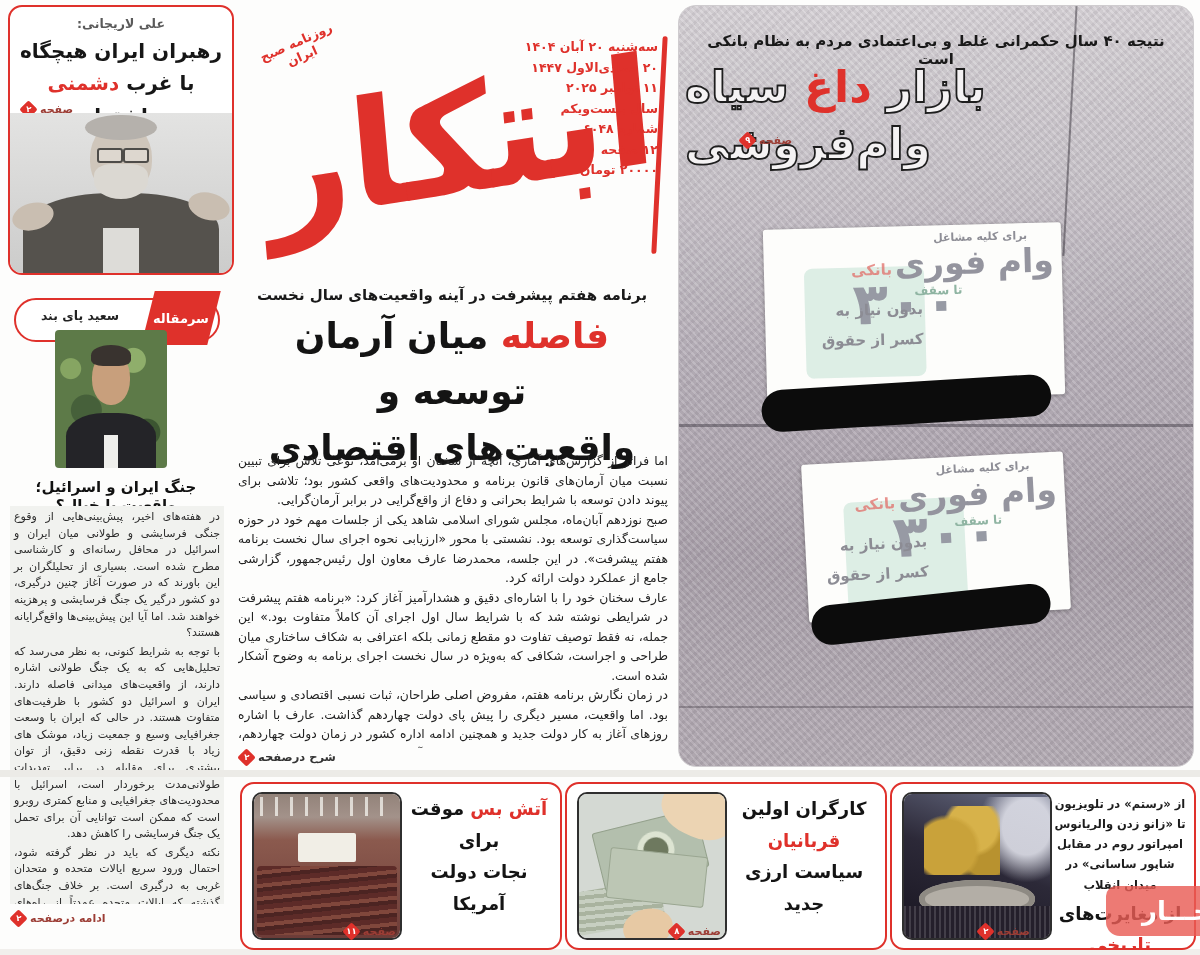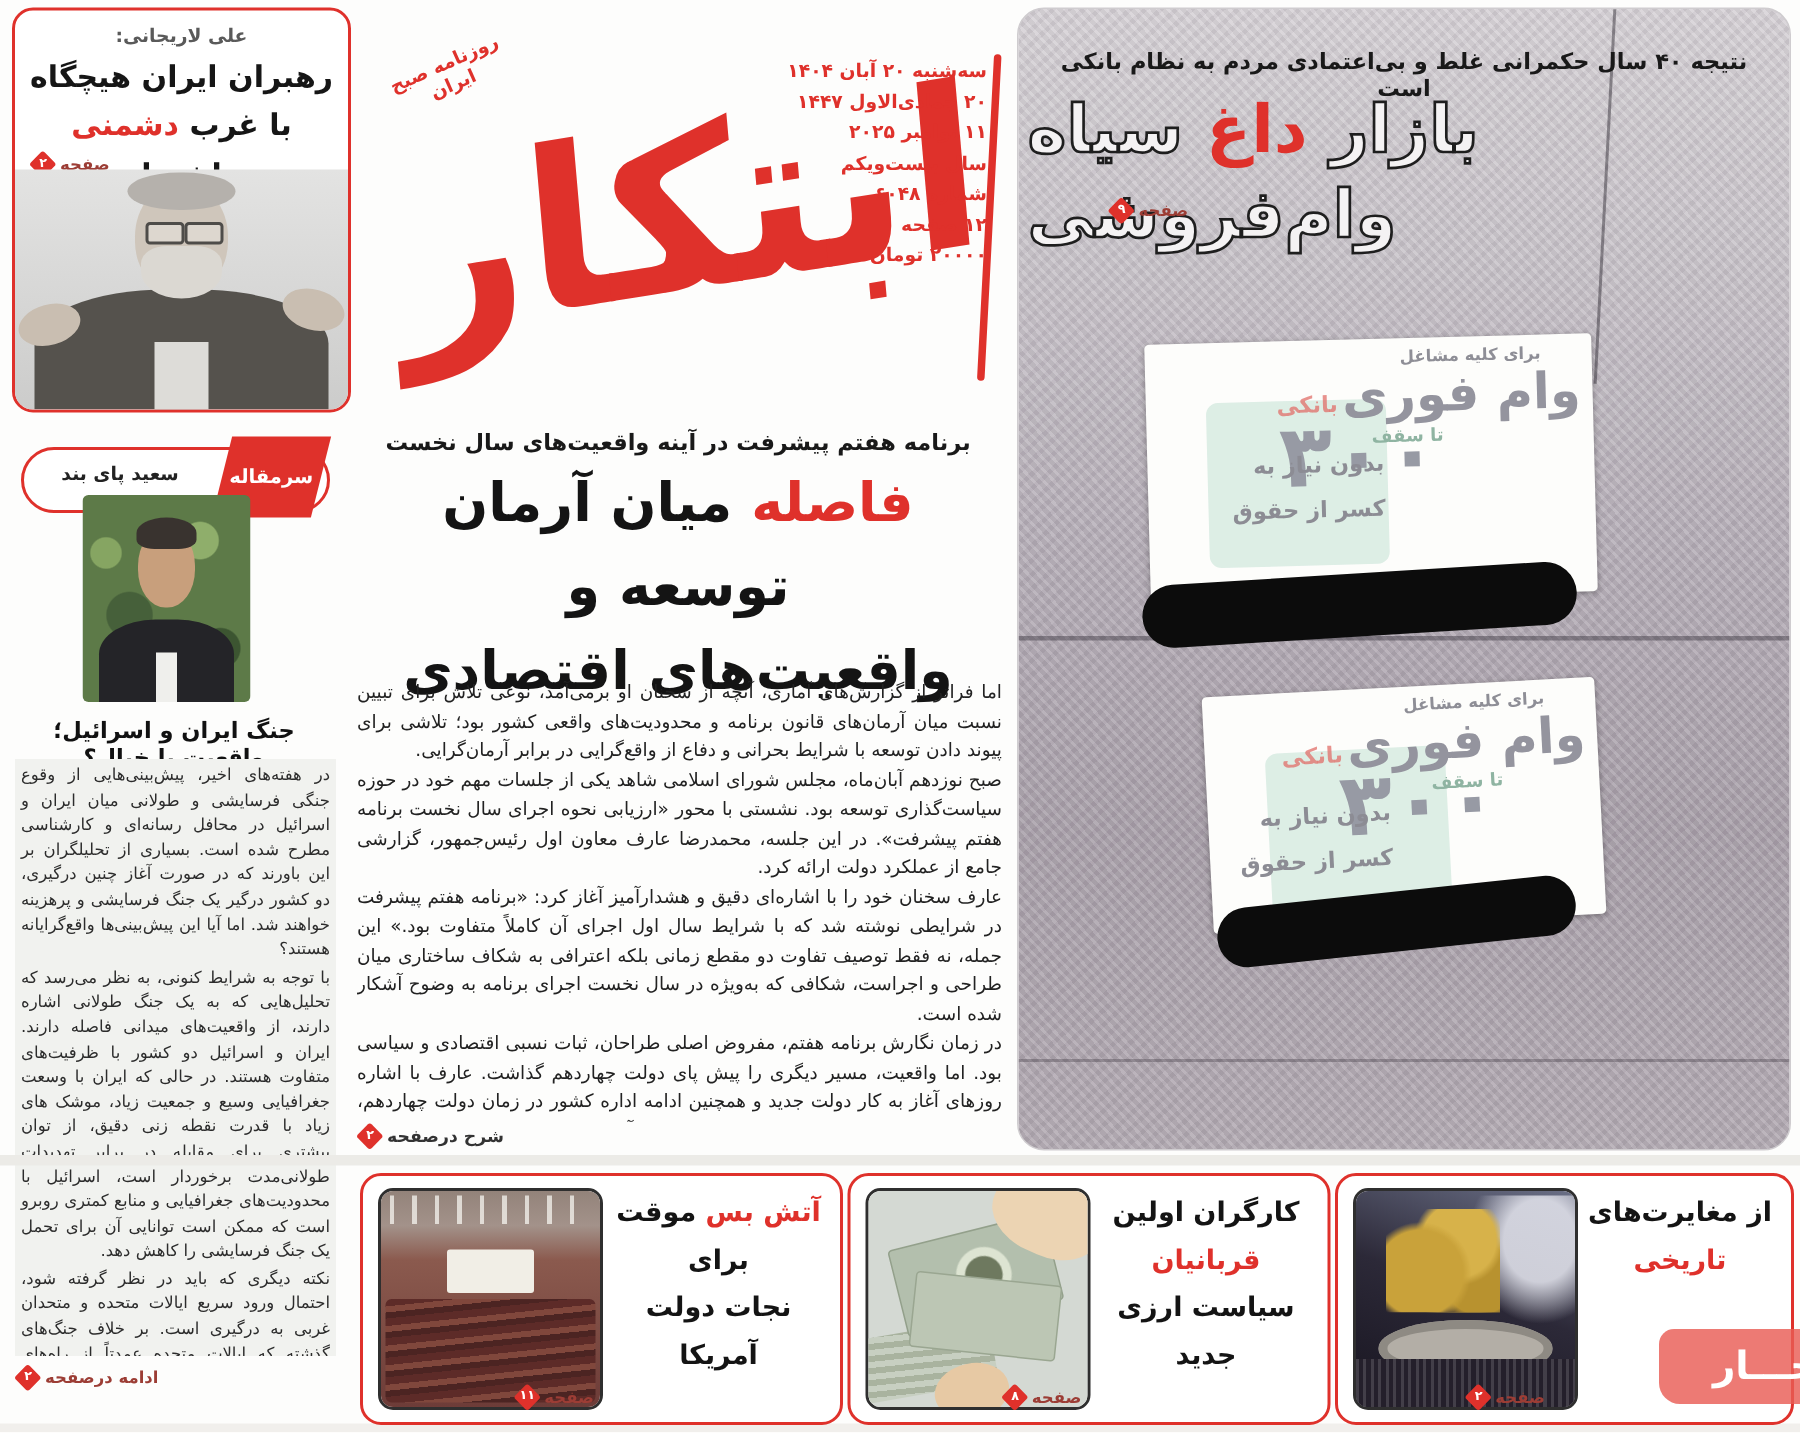--- a/index.html
+++ b/index.html
@@ -317,20 +317,21 @@
   <div class="abs teaser tz-c">
     <div class="tz-photo">
       <div class="ph-statues">
         <div class="abs st-smoke"></div>
         <div class="abs st-gold"></div>
         <div class="abs st-arena"></div>
         <div class="abs st-crowd"></div>
       </div>
     </div>
     <div class="tz-text">
+      <div class="tz-kicker">از «رستم» در تلویزیون تا «زانو زدن والریانوس امپراتور روم در مقابل شاپور ساسانی» در میدان انقلاب</div>
       <div class="tz-headline">
         <span>از مغایرت‌های </span><span class="accent">تاریخی</span><span></span>
         <br>
         
       </div>
     </div>
     <div class="tz-badge badge-row">
       <span class="badge-label">صفحه</span>
       <span class="diamond">
           <span>۲</span>

